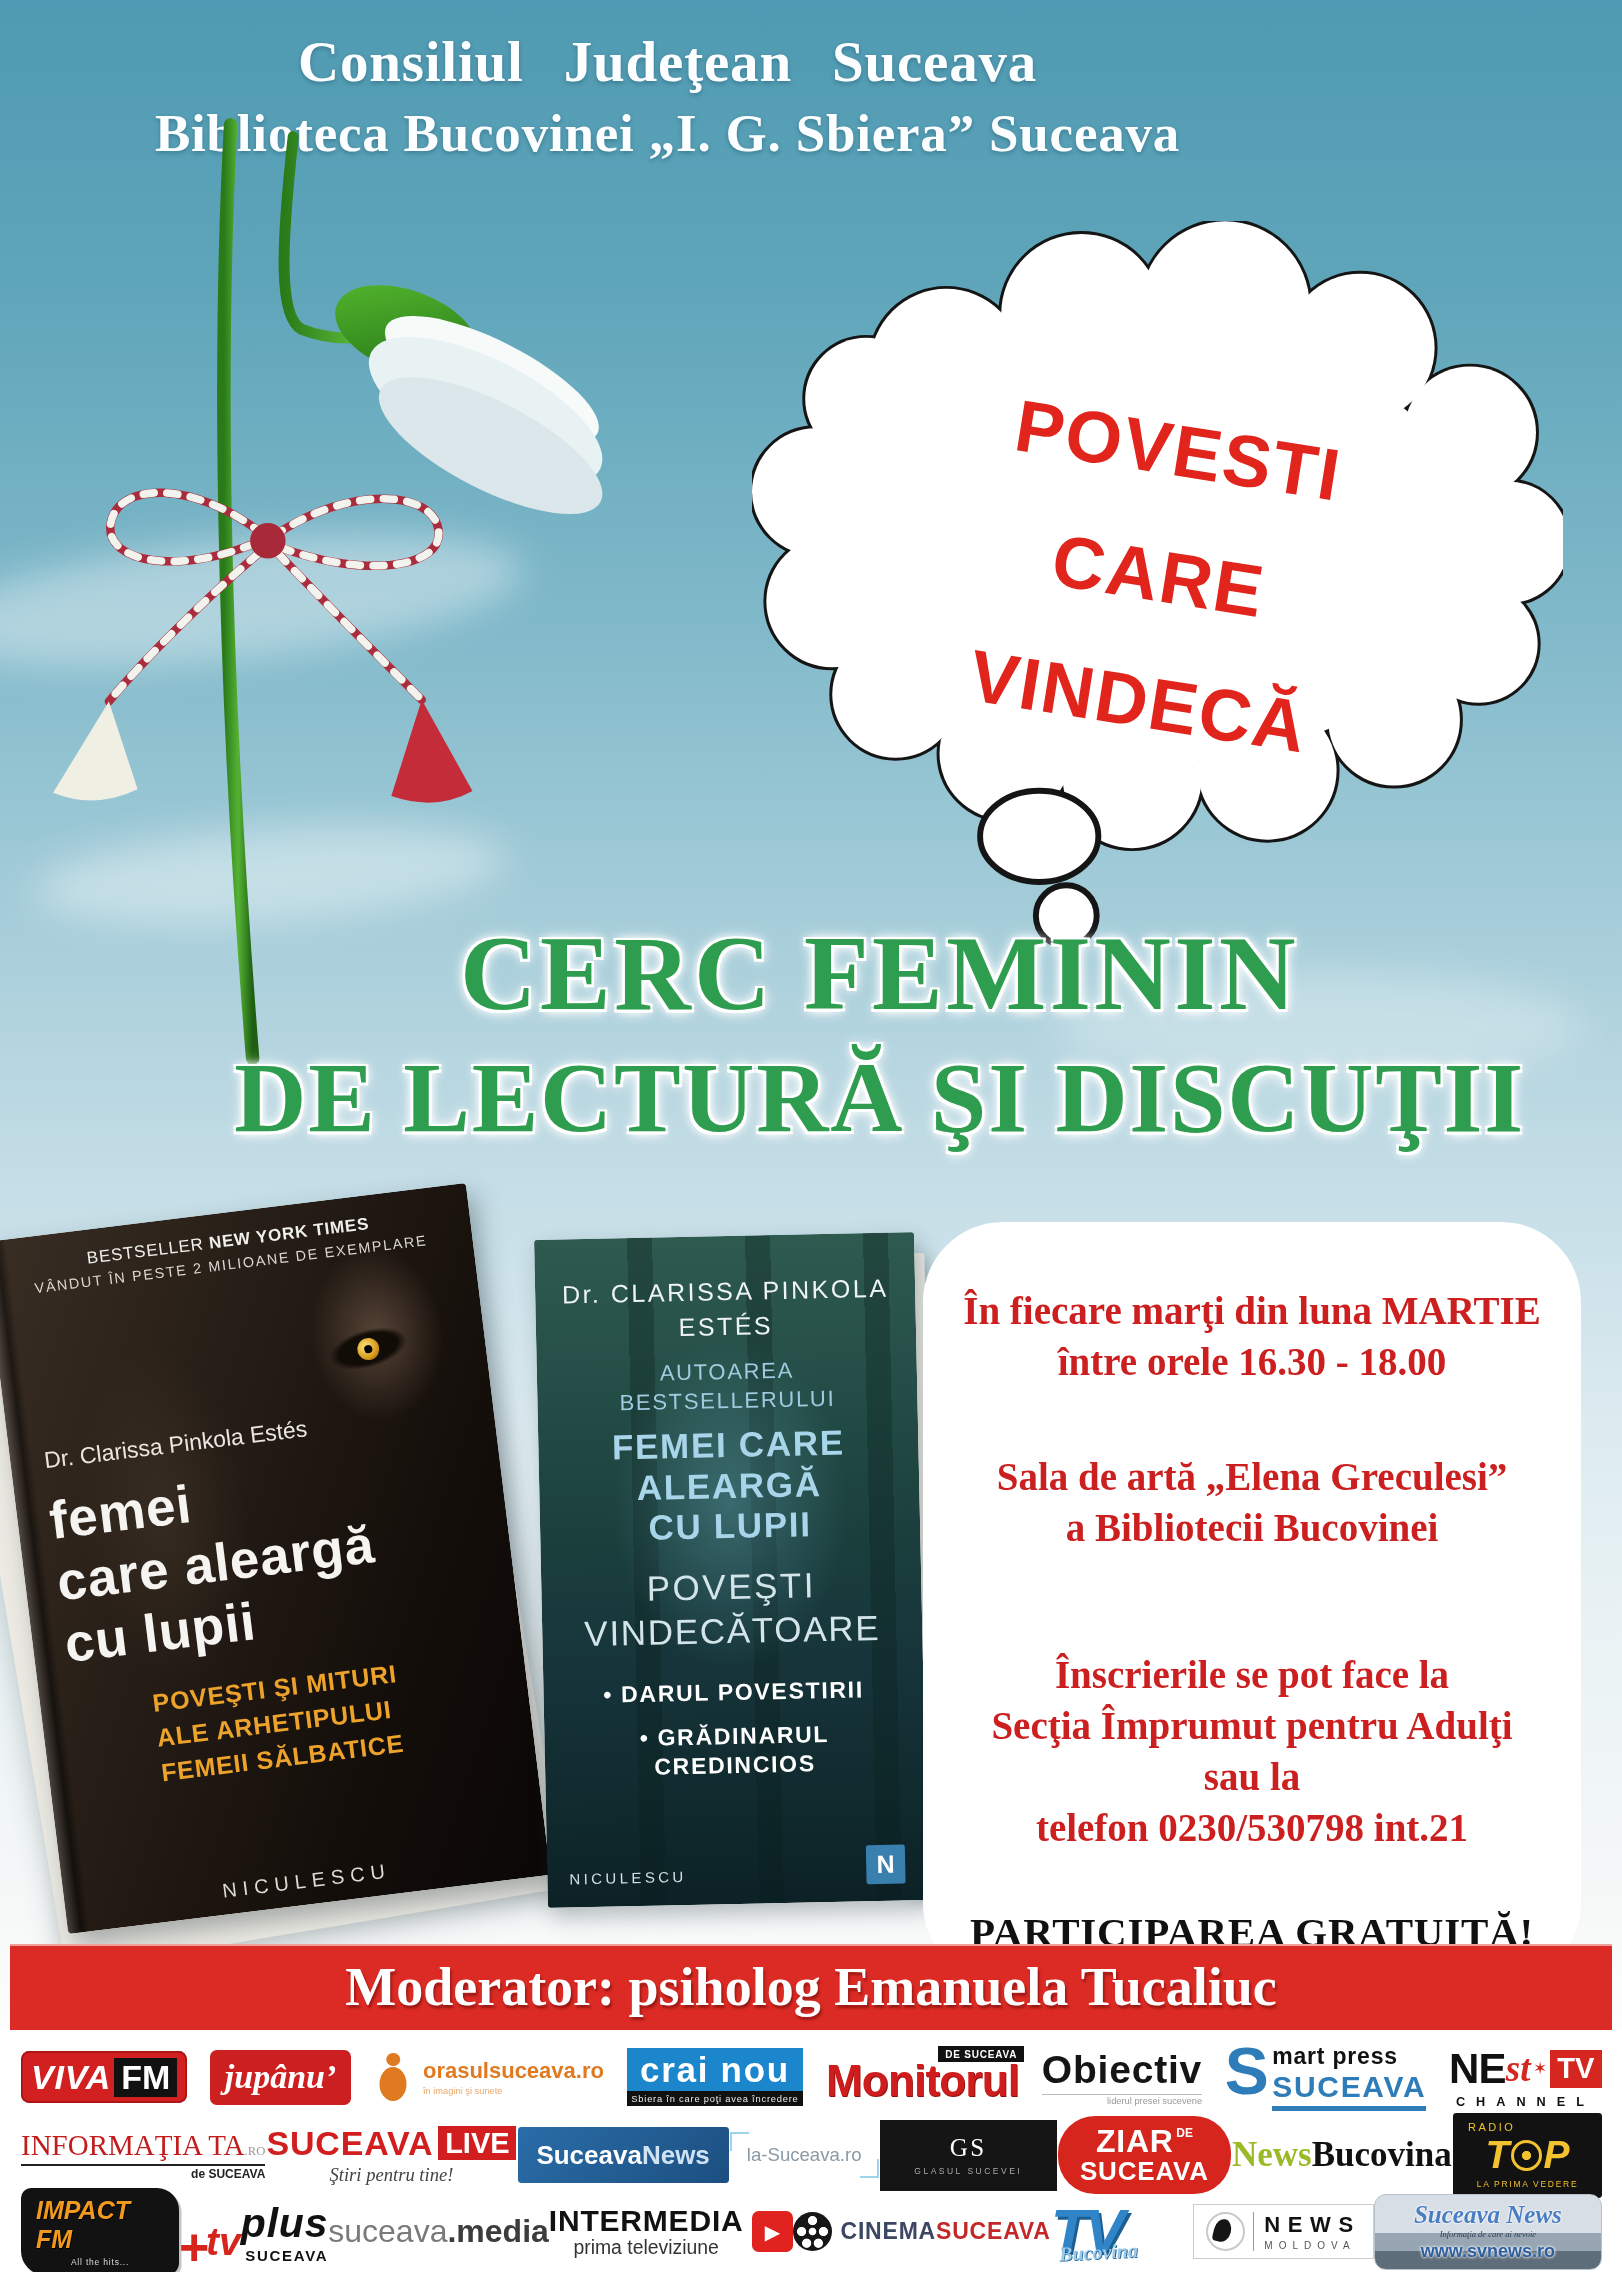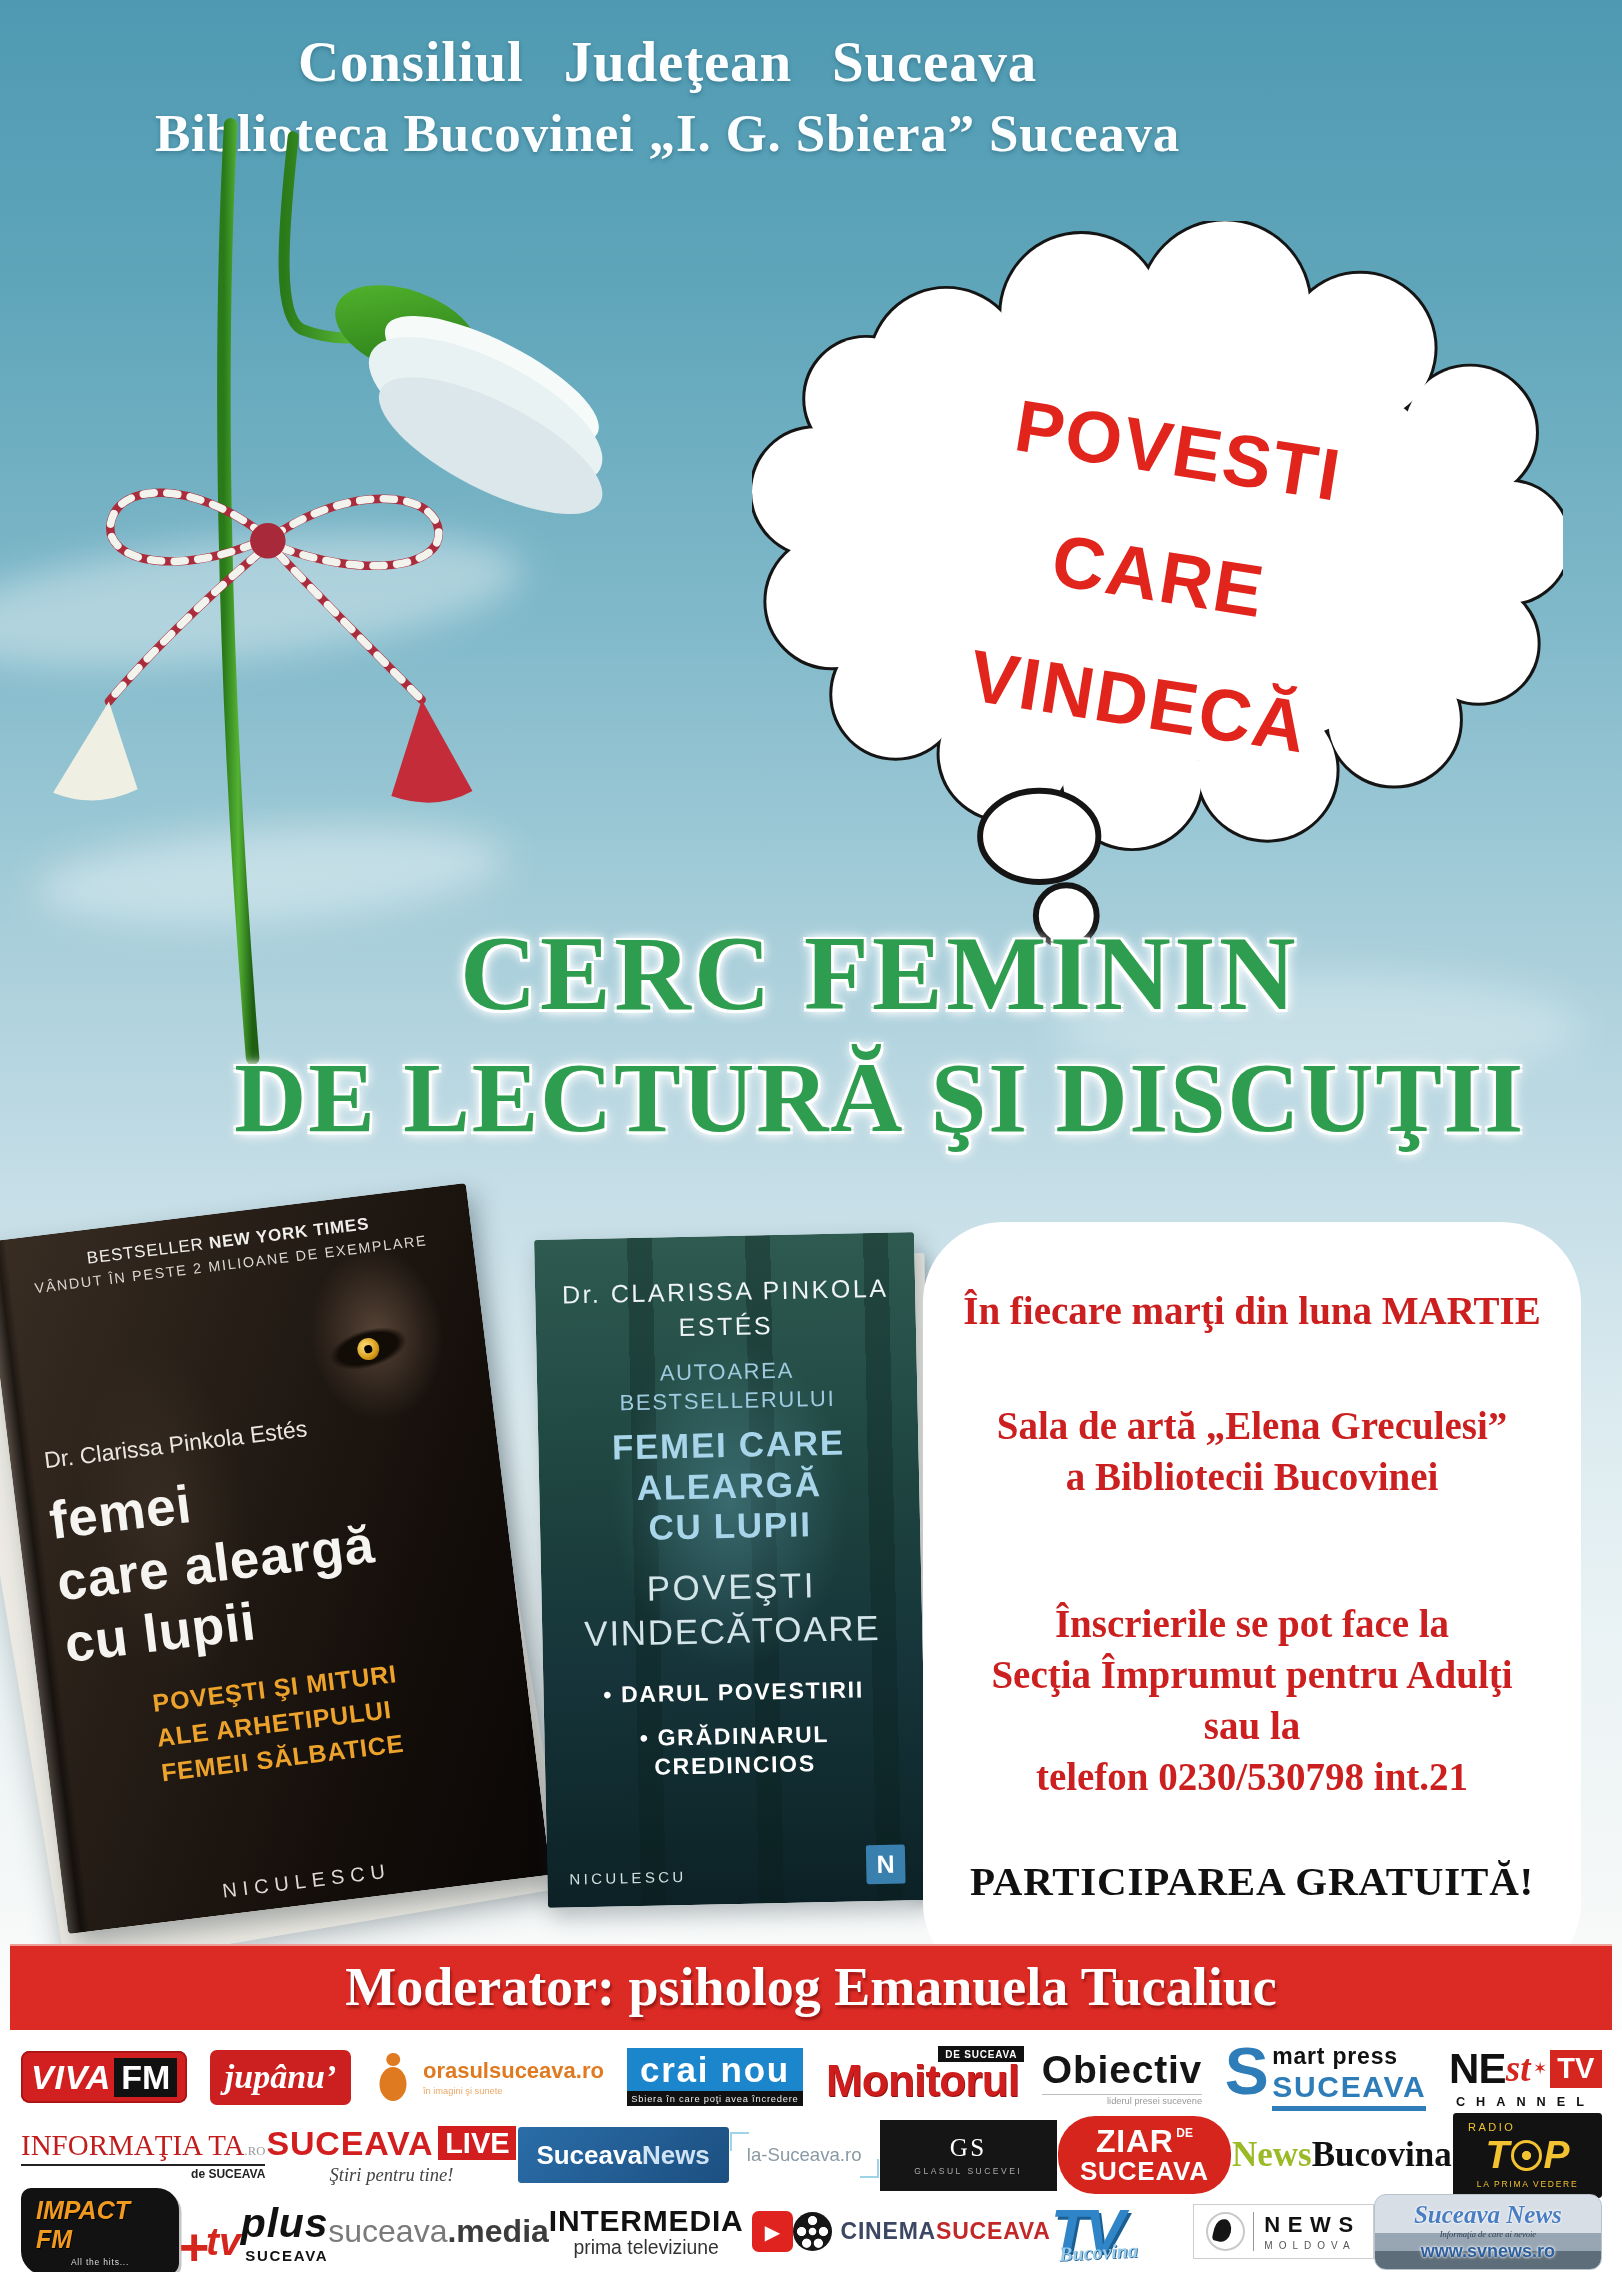--- a/index.html
+++ b/index.html
@@ -396,20 +396,21 @@
     <div class="rb rb-b1">• DARUL POVESTIRII</div>
     <div class="rb rb-b2">• GRĂDINARUL</div>
     <div class="rb rb-b3">CREDINCIOS</div>
     <div class="rb-pub">NICULESCU</div>
     <div class="rb-logo">N</div>
   </div>
 
   <div class="panel">
     <div class="blk b1">
       <div>În fiecare marţi din luna MARTIE</div>
+      <div>între orele 16.30 - 18.00</div>
     </div>
     <div class="blk b2">
       <div>Sala de artă „Elena Greculesi”</div>
       <div>a Bibliotecii Bucovinei</div>
     </div>
     <div class="blk b3">
       <div>Înscrierile se pot face la</div>
       <div>Secţia Împrumut pentru Adulţi</div>
       <div>sau la</div>
       <div>telefon 0230/530798 int.21</div>

